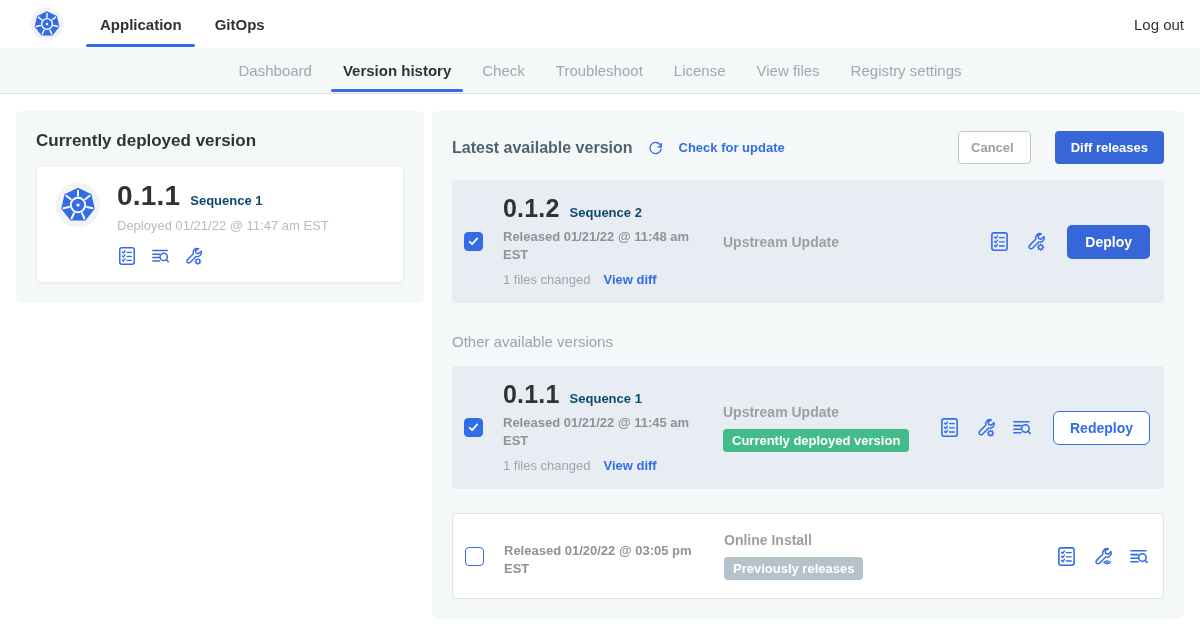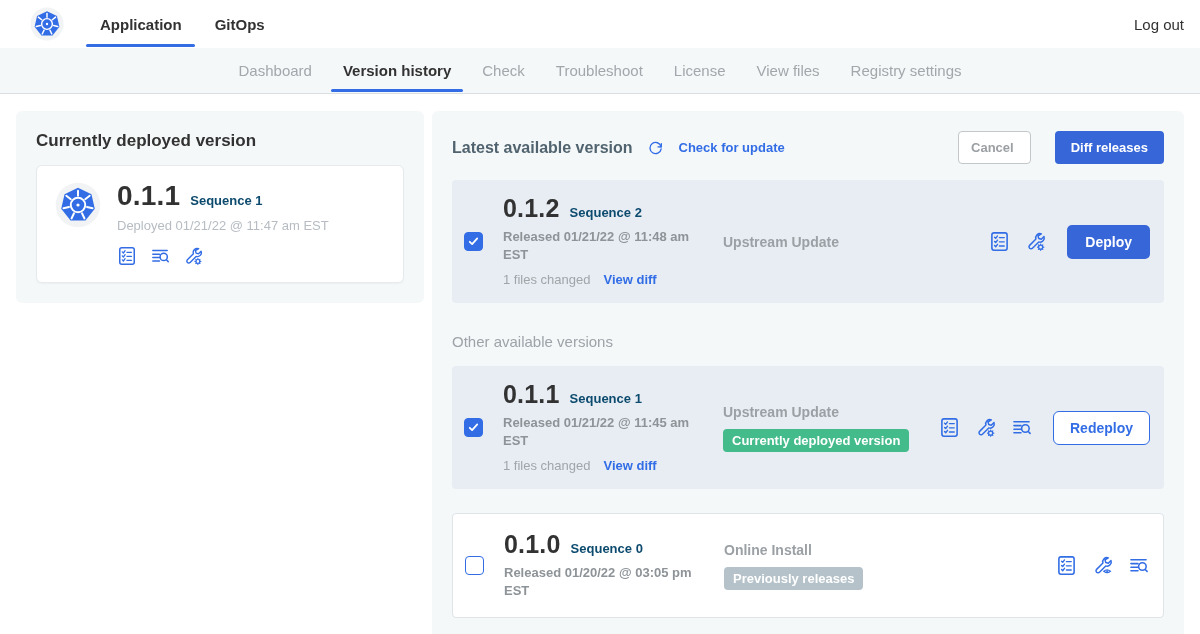--- a/index.html
+++ b/index.html
@@ -324,24 +324,20 @@
         <svg>
             <use href="#i-logs"></use>
           </svg>
         <button class="btn btn-outline">Redeploy</button>
       </div>
     </div>
 
     <div class="vrow white">
       <span class="cb"></span>
       <div class="vinfo">
-        <div class="version-line">
-          <span class="version-num">0.1.0</span>
-          <span class="sequence">Sequence 0</span>
-        </div>
         <div class="released">Released 01/20/22 @ 03:05 pm EST</div>
       </div>
       <div class="vsource">
         <div class="source-label">Online Install</div>
         <span class="badge badge-gray">Previously releases</span>
       </div>
       <div class="vactions">
         <svg>
             <use href="#i-checklist"></use>
           </svg>

